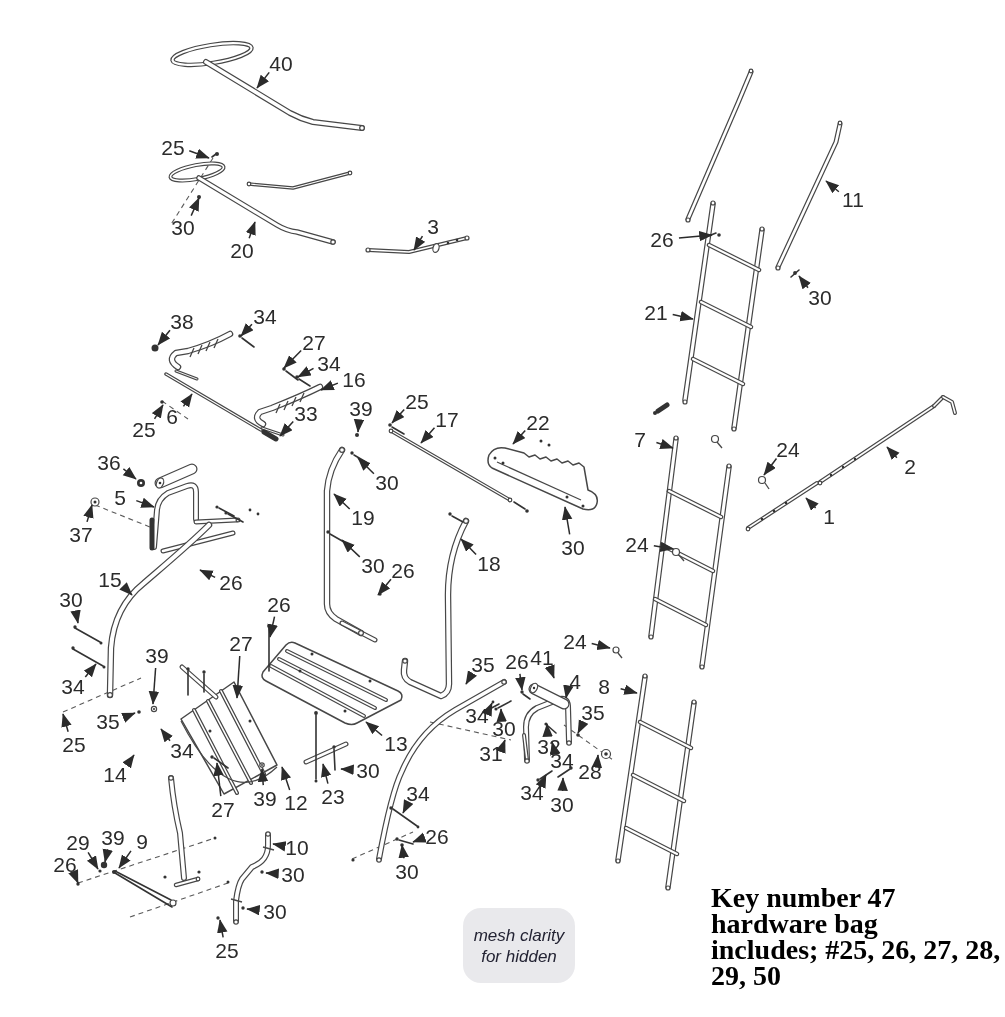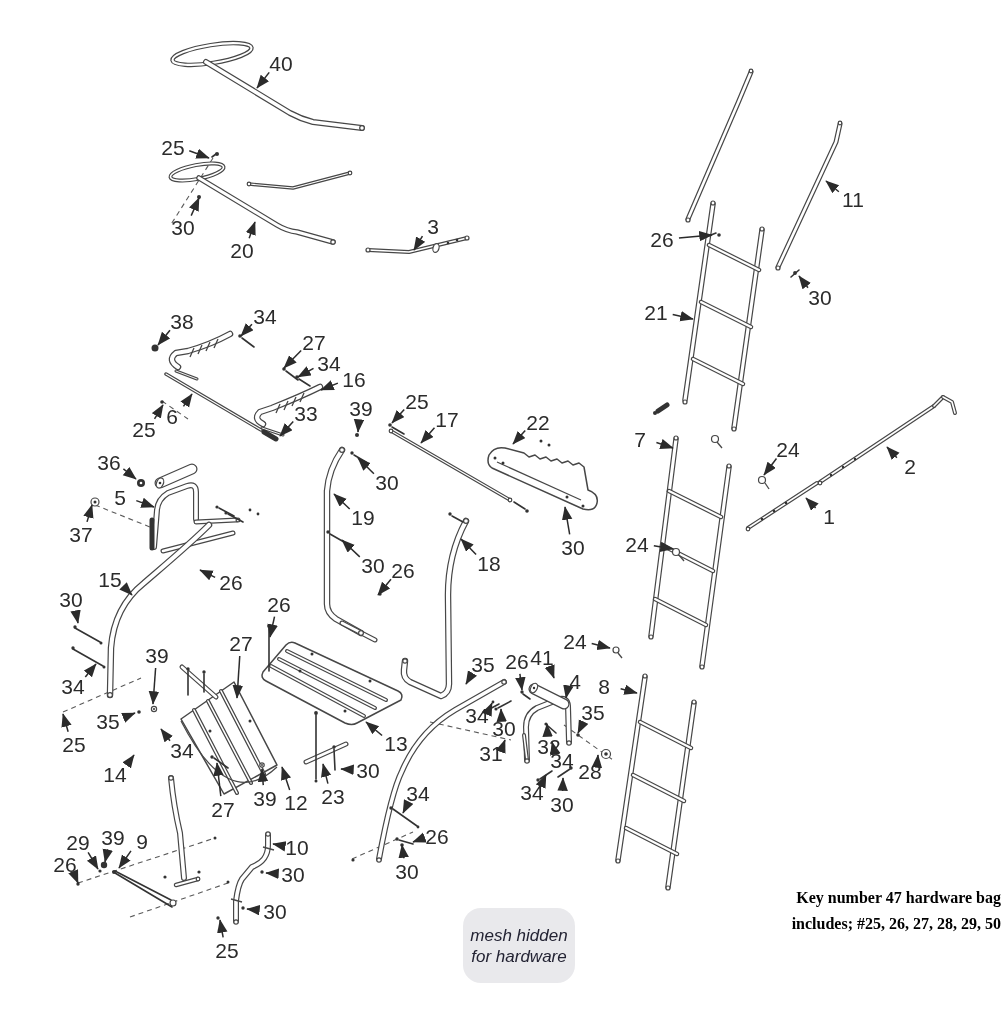--- a/index.html
+++ b/index.html
@@ -16,21 +16,21 @@
   .fer{stroke:#333;stroke-width:5;fill:none;stroke-linecap:round;}
   .hat{stroke:#474747;stroke-width:1.3;fill:none;}
   .cap{fill:#fff;stroke:#474747;stroke-width:1.2;}
   .thin{stroke:#474747;stroke-width:1.2;fill:none;}
   .fillw{fill:#fff;stroke:#474747;stroke-width:1.5;stroke-linejoin:round;}
   .mesh-note{position:absolute;left:463px;top:887px;width:112px;height:75px;
     background:#e9e9ec;border-radius:18px;display:flex;flex-direction:column;
     justify-content:center;align-items:center;font-style:italic;font-size:17px;
     line-height:21px;color:#232333;}
   .hw-note{position:absolute;left:711px;top:864px;width:290px;
-    font-family:"Liberation Serif",serif;font-weight:bold;font-size:16px;line-height:26px;color:#000;text-align:right;}
+    font-family:"Liberation Serif",serif;font-weight:bold;font-size:28px;line-height:26px;color:#000;}
 </style>
 </head>
 <body>
 
 <div class="stage">
 
 <svg width="1005" height="1017" viewBox="0 0 1005 1017">
   <defs>
     <marker id="ah" markerWidth="10" markerHeight="8" refX="8.5" refY="3.5" orient="auto">
       <path d="M0,0 L9,3.5 L0,7 Z" fill="#2b2b2b"></path>
@@ -537,22 +537,22 @@
         <line x1="390.9791847198287" y1="558.1923881554251" x2="378" y2="574" class="leader" marker-end="url(#ah)"></line>
         <text x="403" y="549" class="lab">26</text>
         <line x1="476.09263775978997" y1="533.5397121450724" x2="461" y2="518" class="leader" marker-end="url(#ah)"></line>
         <text x="489" y="542" class="lab">18</text>
         <line x1="569.6660257026509" y1="513.252451216018" x2="565" y2="486" class="leader" marker-end="url(#ah)"></line>
         <text x="573" y="526" class="lab">30</text>
       </g>
 </svg>
 
 <div class="mesh-note">
-  <span>mesh hidden</span>
-  <span>for hardware</span>
+  <span>mesh clarity</span>
+  <span>for hidden</span>
 </div>
 
 <div class="hw-note">
   <div>Key number 47 hardware bag</div>
   <div>includes; #25, 26, 27, 28, 29, 50</div>
 </div>
 
 </div>
 
 </body></html>

